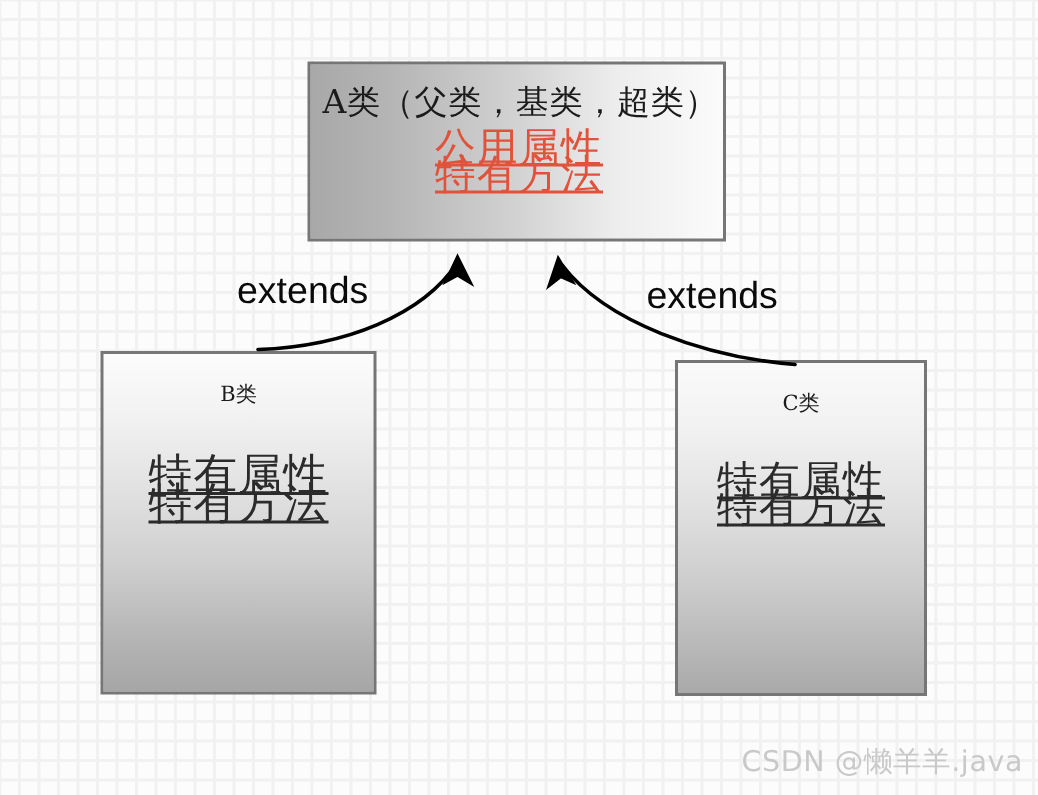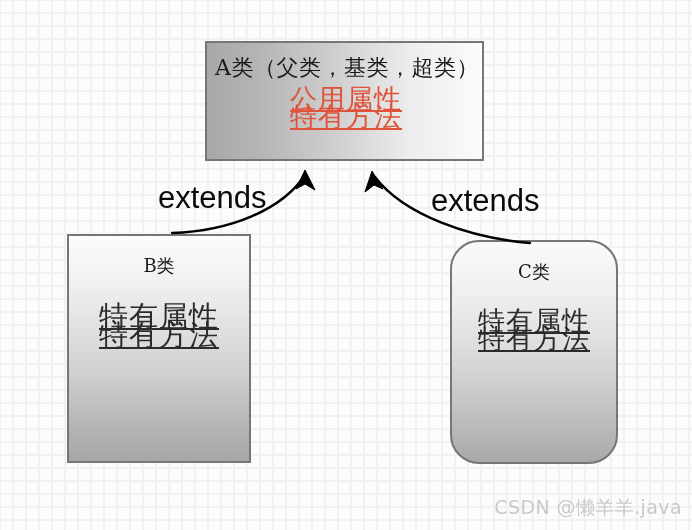--- a/index.html
+++ b/index.html
@@ -44,39 +44,38 @@
     width: 184px;
     height: 229px;
     background: linear-gradient(to bottom, #fcfcfc 0%, #f2f2f2 18%, #e3e3e3 38%, #cfcfcf 62%, #b4b4b4 85%, #a6a6a6 100%);
   }
   #box-c {
     left: 450px;
     top: 240px;
     width: 168px;
     height: 224px;
     background: linear-gradient(to bottom, #fafafa 0%, #f1f1f1 20%, #e2e2e2 42%, #cdcdcd 66%, #b6b6b6 88%, #a9a9a9 100%);
-    border-radius: 29px;
   }
 
   
   .box-title {
     position: absolute;
     font-family: "DejaVu Serif", "Liberation Serif", serif;
     color: #1b1b1b;
     white-space: nowrap;
   }
   #box-a .box-title {
     left: 8px;
     top: 10px;
     font-size: 22px;
     letter-spacing: 0.5px;
   }
   #box-b .box-title,
   #box-c .box-title {
-    font-size: 18px;
+    font-size: 14px;
     width: 100%;
     left: 0;
     top: 18px;
     text-align: center;
   }
 
   .stack {
     position: absolute;
     width: 100%;
     left: 0;
@@ -105,21 +104,21 @@
     top: 312px;
     font-size: 27px;
     color: #2b2b2b;
     letter-spacing: 1px;
   }
 
   
   .edge-label {
     position: absolute;
     font-family: "Liberation Sans", sans-serif;
-    font-size: 31px;
+    font-size: 25px;
     color: #0a0a0a;
     white-space: nowrap;
   }
   #label-left  { left: 158px; top: 180px; }
   #label-right { left: 431px; top: 183px; }
 
   
   #arrows {
     position: absolute;
     left: 0;

